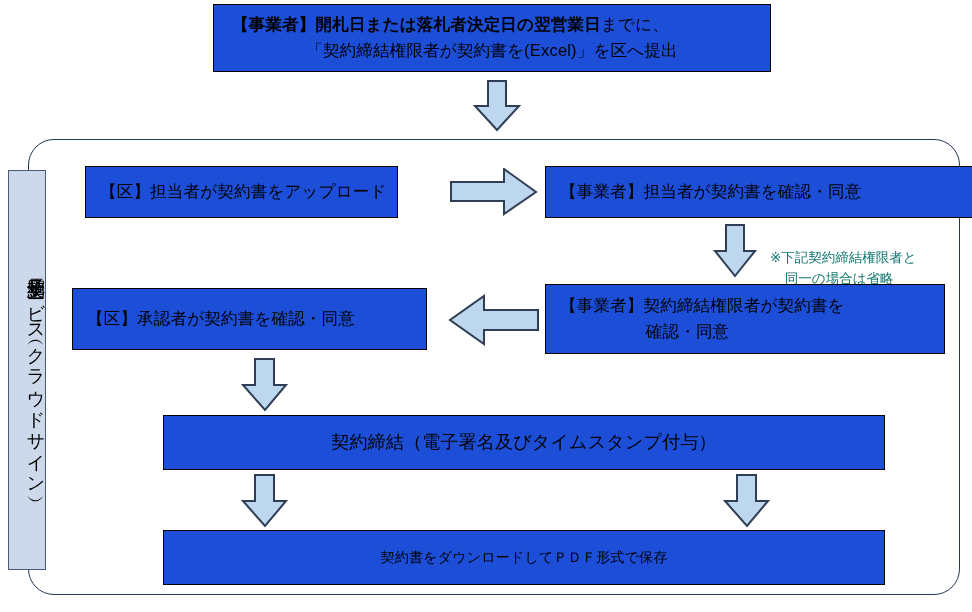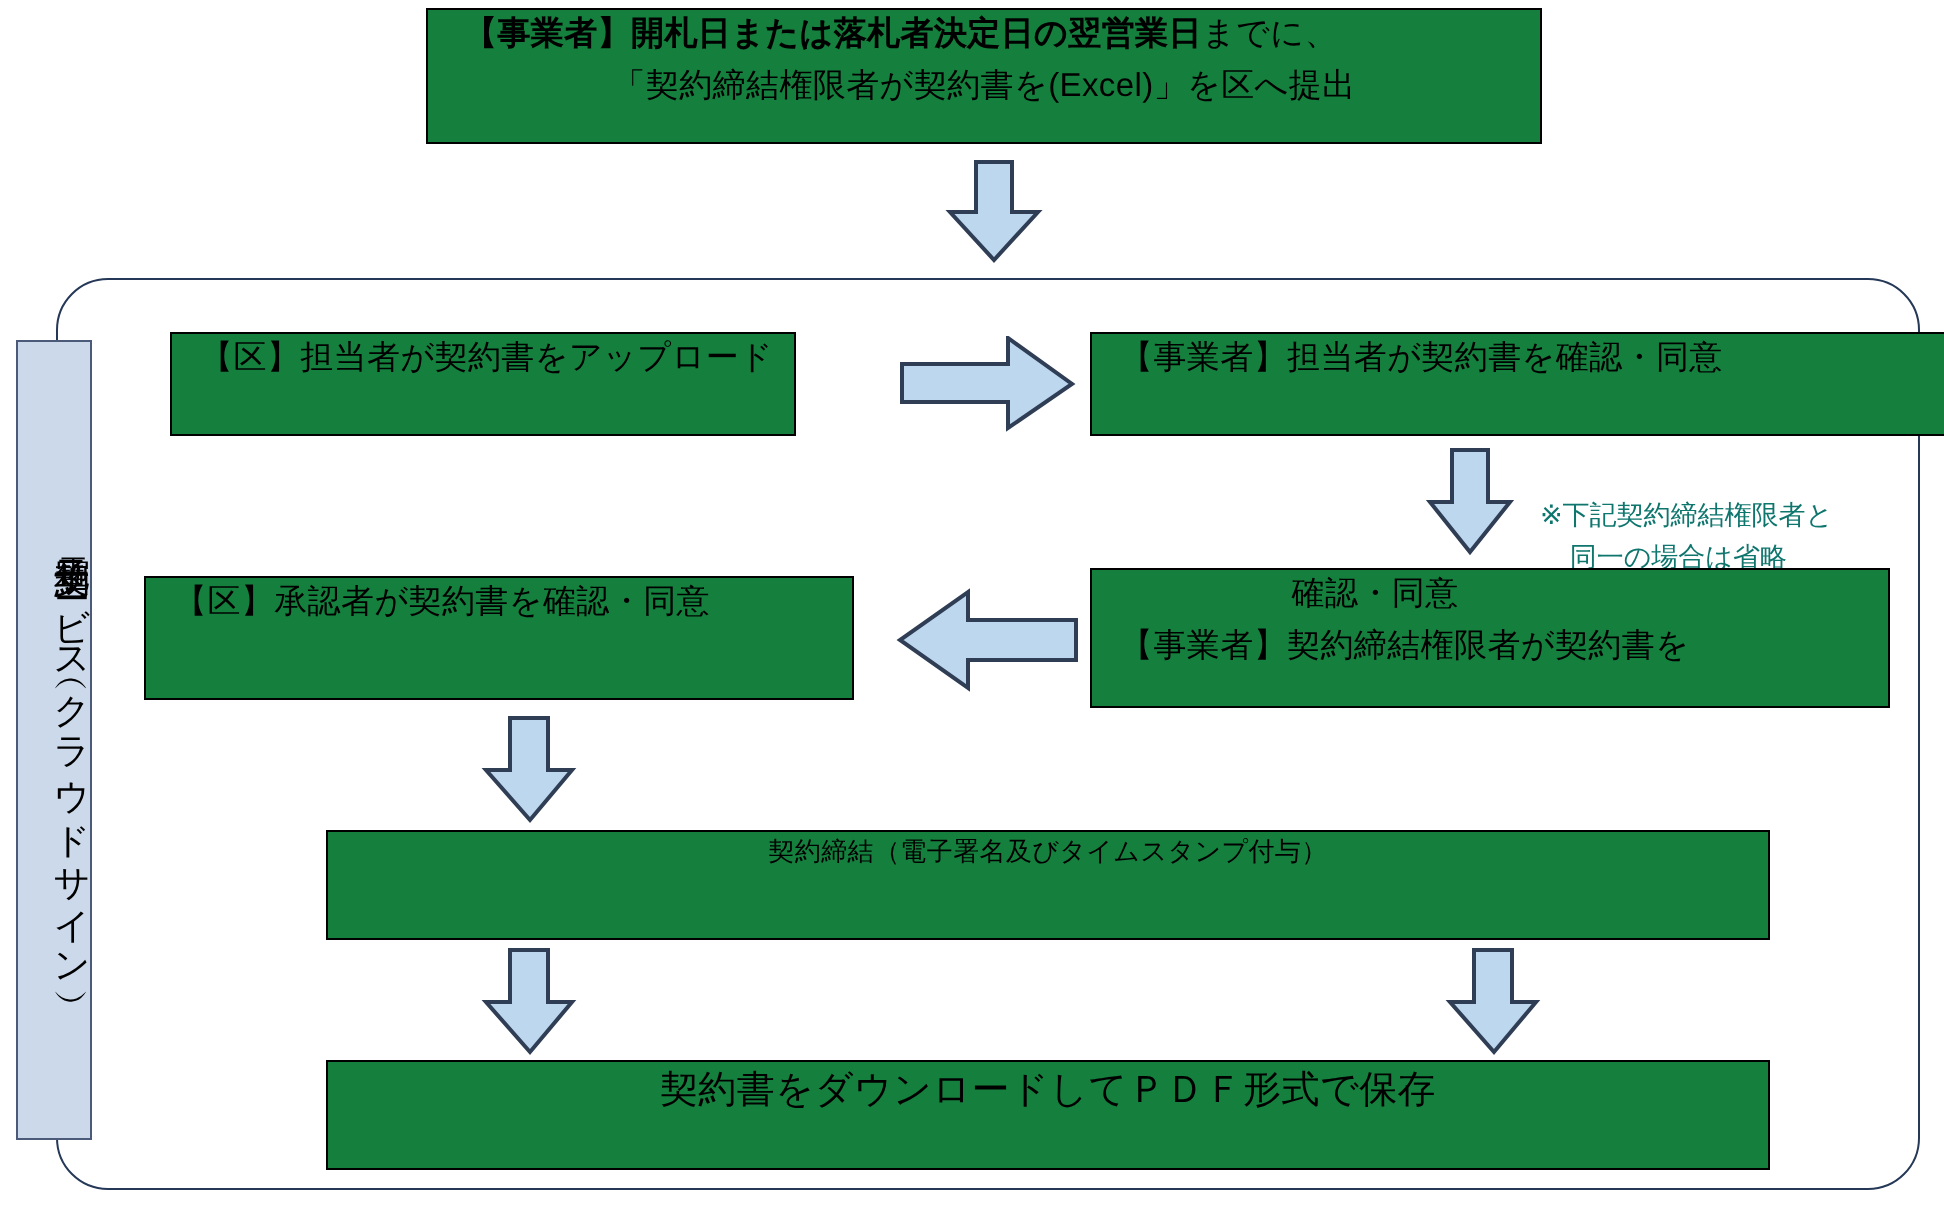--- a/index.html
+++ b/index.html
@@ -17,23 +17,23 @@
     width: 972px;
     height: 612px;
     background: #ffffff;
     overflow: hidden;
   }
   .abs { position: absolute; box-sizing: border-box; }
 
   
   .box {
     border: 1px solid #000000;
-    background: #15803d;
+    background: #1d4ed8;
     display: flex;
-    align-items: flex-start;
+    align-items: center;
     font-size: 16.5px;
     line-height: 1.55;
     color: #000;
     letter-spacing: 0.2px;
   }
   .box .txt { display: block; width: 100%; }
   .box.left  { justify-content: flex-start; }
   .box.left .txt { padding-left: 14px; text-align: left; }
   .box.center { justify-content: center; }
   .box.center .txt { text-align: center; }
@@ -123,53 +123,53 @@
     </svg>
   </div>
 
   <div class="abs note" style="left:770px; top:228px; width:200px;">
     <span>※下記契約締結権限者と</span>
     <span class="l2">同一の場合は省略</span>
   </div>
 
   <div class="abs box left" style="left:545px; top:284px; width:400px; height:70px;">
     <span class="txt">
+      <span style="display:block;">【事業者】契約締結権限者が契約書を</span>
       <span style="display:block; padding-left:5.2em;">確認・同意</span>
-      <span style="display:block;">【事業者】契約締結権限者が契約書を</span>
     </span>
   </div>
 
   <div class="abs arrow" style="left:448px; top:294px;">
     <svg width="92" height="52" viewBox="0 0 92 52" aria-hidden="true">
       <polygon points="90,16 36,16 36,2 2,26 36,50 36,36 90,36" fill="#bdd7ee" stroke="#2f3e55" stroke-width="2" stroke-linejoin="miter"></polygon>
     </svg>
   </div>
 
   <div class="abs box left" style="left:72px; top:288px; width:355px; height:62px;">
     <span class="txt">【区】承認者が契約書を確認・同意</span>
   </div>
 
   <div class="abs arrow" style="left:240px; top:358px;">
     <svg width="50" height="54" viewBox="0 0 50 54" aria-hidden="true">
       <polygon points="15,1 34,1 34,27 46,27 25,52 3,27 15,27" fill="#bdd7ee" stroke="#2f3e55" stroke-width="2" stroke-linejoin="miter"></polygon>
     </svg>
   </div>
 
   <div class="abs box center" style="left:163px; top:415px; width:722px; height:55px;">
-    <span class="txt" style="font-size:13px;">契約締結（電子署名及びタイムスタンプ付与）</span>
+    <span class="txt" style="font-size:18px;">契約締結（電子署名及びタイムスタンプ付与）</span>
   </div>
 
   <div class="abs arrow" style="left:240px; top:474px;">
     <svg width="50" height="54" viewBox="0 0 50 54" aria-hidden="true">
       <polygon points="15,1 34,1 34,27 46,27 25,52 3,27 15,27" fill="#bdd7ee" stroke="#2f3e55" stroke-width="2" stroke-linejoin="miter"></polygon>
     </svg>
   </div>
   <div class="abs arrow" style="left:722px; top:474px;">
     <svg width="50" height="54" viewBox="0 0 50 54" aria-hidden="true">
       <polygon points="15,1 34,1 34,27 46,27 25,52 3,27 15,27" fill="#bdd7ee" stroke="#2f3e55" stroke-width="2" stroke-linejoin="miter"></polygon>
     </svg>
   </div>
 
   <div class="abs box center" style="left:163px; top:530px; width:722px; height:55px;">
-    <span class="txt" style="font-size:19px;">契約書をダウンロードしてＰＤＦ形式で保存</span>
+    <span class="txt" style="font-size:14px;">契約書をダウンロードしてＰＤＦ形式で保存</span>
   </div>
 
 </div>
 
 </body></html>

